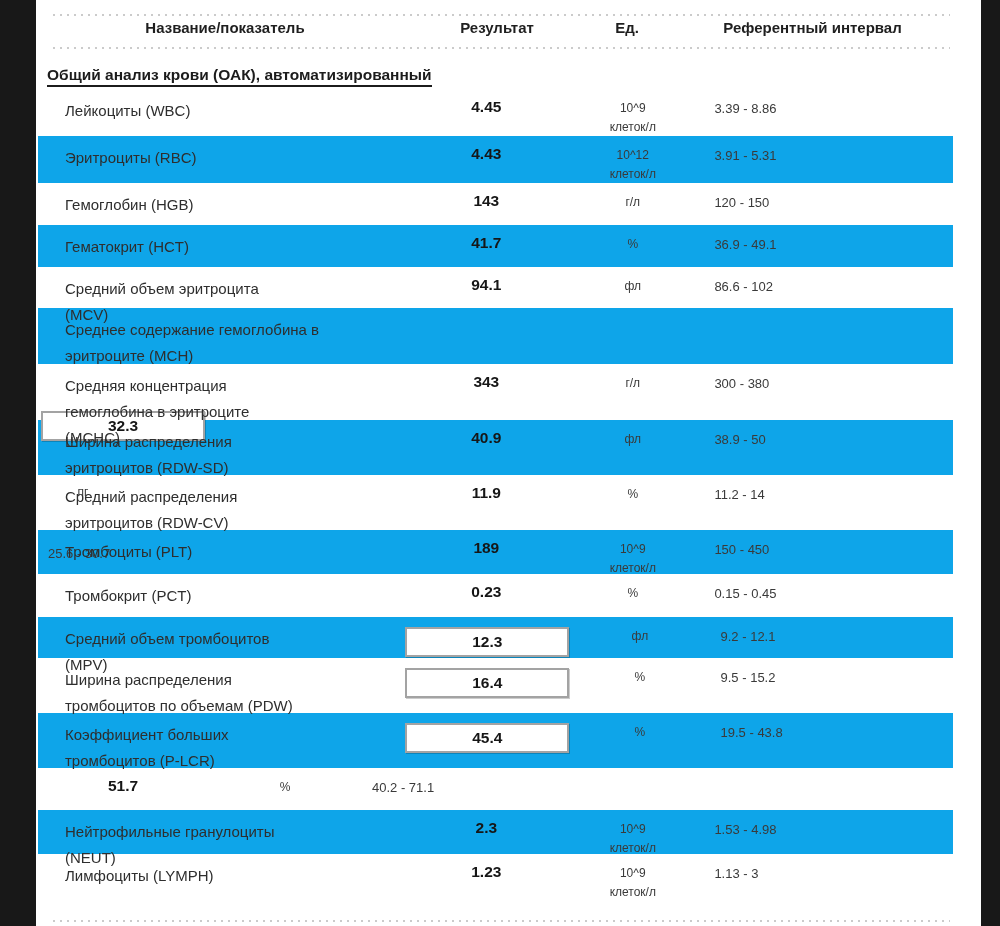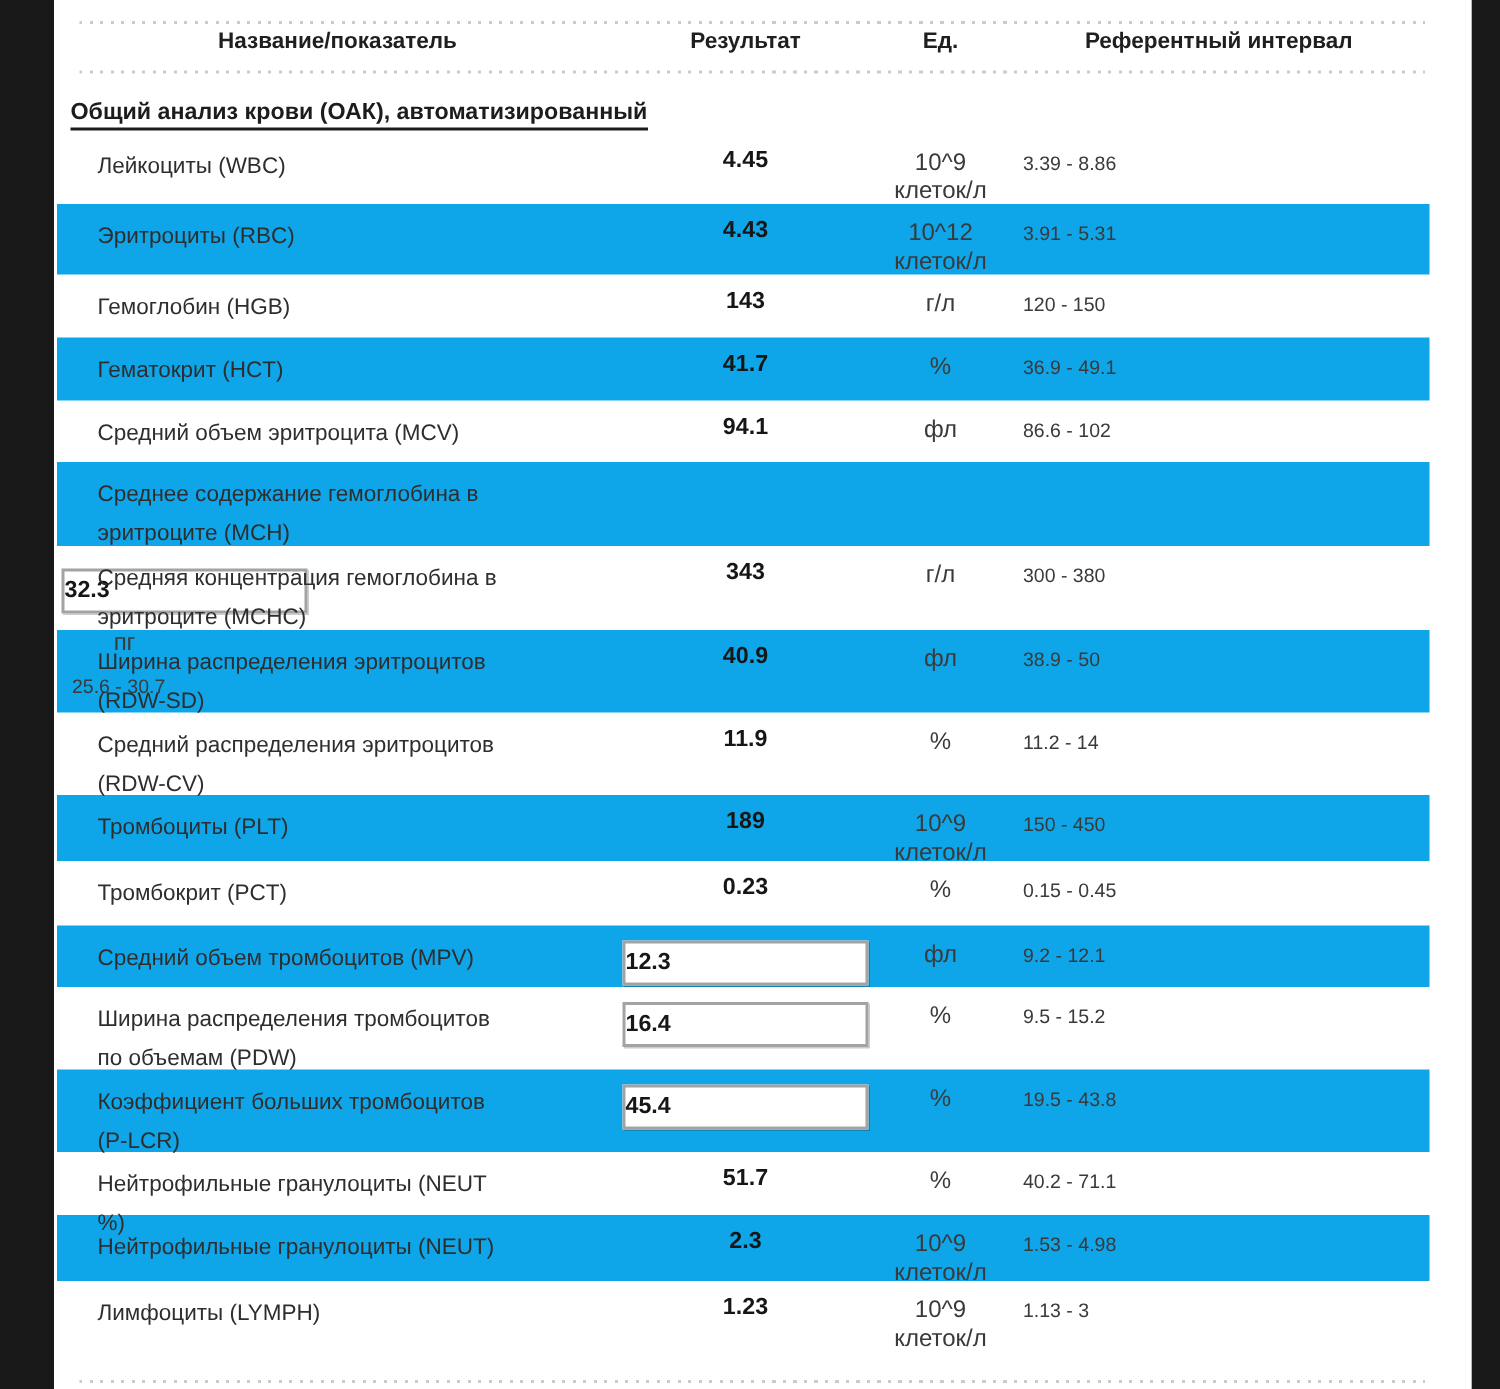--- a/index.html
+++ b/index.html
@@ -29,50 +29,50 @@
   .h-name{width:374px;}
   .h-result{width:170px;}
   .h-unit{width:90px;}
   .h-ref{width:281px;}
   .section-title-wrap{height:33px;padding:10px 0 0 11px;box-sizing:border-box;}
   .section-title{
     display:inline-block;font-weight:bold;font-size:15.5px;color:#1c1c1c;
     border-bottom:2px solid #1c1c1c;padding-bottom:1px;line-height:18px;
   }
   .tbody{margin-left:2px;width:915px;}
-  .row{display:flex;box-sizing:border-box;align-items:flex-start;}
+  .row{display:flex;box-sizing:border-box;align-items:flex-start;gap:32px;}
   .row.alt{background:#0ea5e9;}
   
   .row:nth-child(1){height:47px;} .row:nth-child(2){height:47px;}
   .row:nth-child(3){height:42px;} .row:nth-child(4){height:42px;}
   .row:nth-child(5){height:41px;} .row:nth-child(6){height:56px;flex-direction:column;}
   .row:nth-child(7){height:56px;} .row:nth-child(8){height:55px;}
   .row:nth-child(9){height:55px;} .row:nth-child(10){height:44px;}
   .row:nth-child(11){height:43px;} .row:nth-child(12){height:41px;}
   .row:nth-child(13){height:55px;} .row:nth-child(14){height:55px;}
   .row:nth-child(15){height:42px;} .row:nth-child(16){height:44px;}
   .row:nth-child(17){height:51px;}
   .cell{box-sizing:border-box;}
   .name-cell{
     width:374px;padding:9px 75px 0 27px;
     font-size:15px;line-height:26px;color:#2e2e2e;
   }
   .result-cell{
     width:170px;display:flex;justify-content:center;padding-top:8px;
   }
   .result-wrap{
-    font-weight:bold;font-size:15.5px;color:#161616;line-height:20px;
+    text-align:center;font-weight:bold;font-size:15.5px;color:#161616;line-height:20px;
   }
   .result-wrap.boxed{
     width:160px;border:2px solid #a3a3a3;background:#ffffff;
     padding:3px 0;margin-top:2px;box-shadow:1px 1px 0 rgba(0,0,0,0.2);
   }
   .unit-cell{
     width:90px;padding-top:10px;text-align:center;
-    font-size:16px;line-height:19px;color:#3a3a3a;
+    font-size:12px;line-height:19px;color:#3a3a3a;
   }
   .unit-cell span{display:block;}
   .ref-cell{
     width:281px;padding:11px 0 0 10px;
     font-size:13px;line-height:17px;color:#3a3a3a;
   }
   .bottom-dotted{position:absolute;top:920px;left:0;}
 </style>
 </head>
 <body>
@@ -246,21 +246,20 @@
     <div class="cell result-cell">
       <div class="result-wrap c-result boxed">45.4</div>
     </div>
     <div class="cell unit-cell">
       <span class="c-u1">%</span>
       <span class="c-u2"></span>
     </div>
     <div class="cell ref-cell c-ref">19.5 - 43.8</div>
   </div>
       <div class="row">
-    <div class="cell name-cell c-name">Нейтрофильные гранулоциты (NEUT %)</div>
     <div class="cell result-cell">
       <div class="result-wrap c-result">51.7</div>
     </div>
     <div class="cell unit-cell">
       <span class="c-u1">%</span>
       <span class="c-u2"></span>
     </div>
     <div class="cell ref-cell c-ref">40.2 - 71.1</div>
   </div>
       <div class="row alt">

